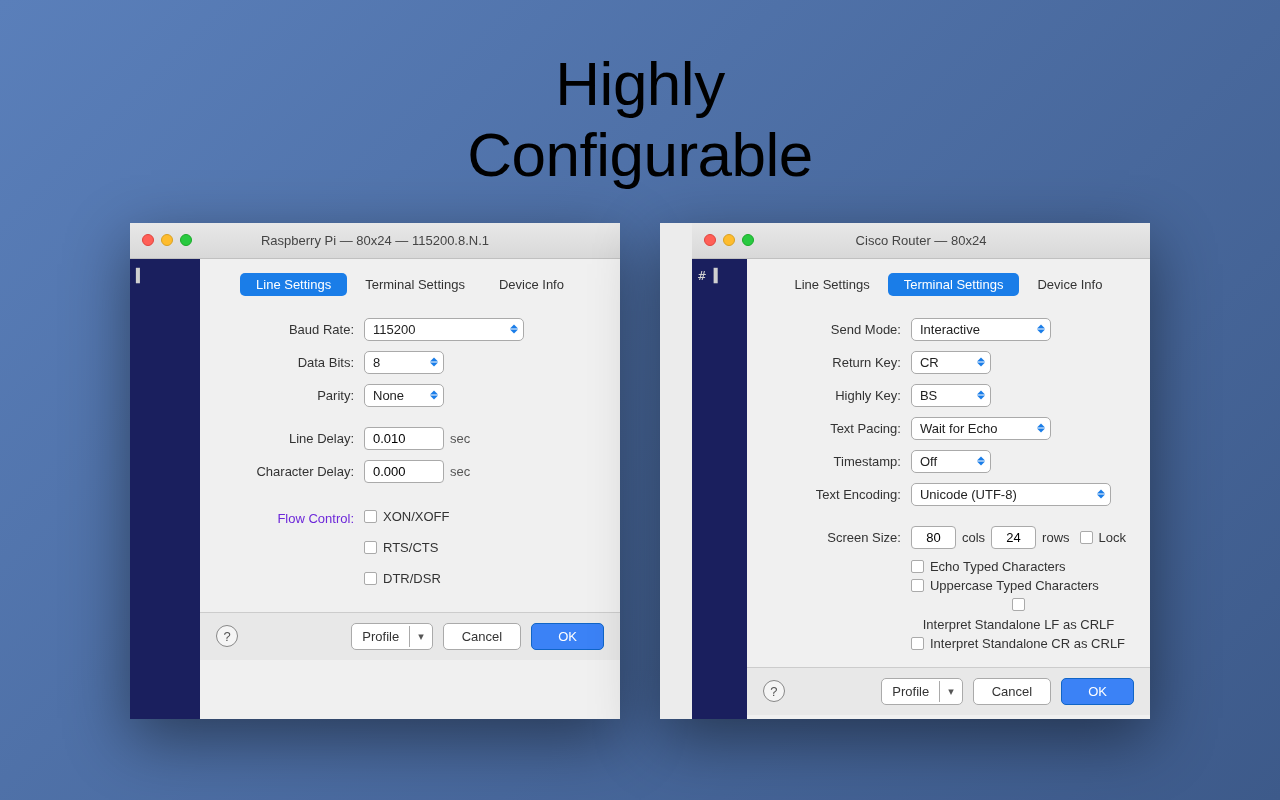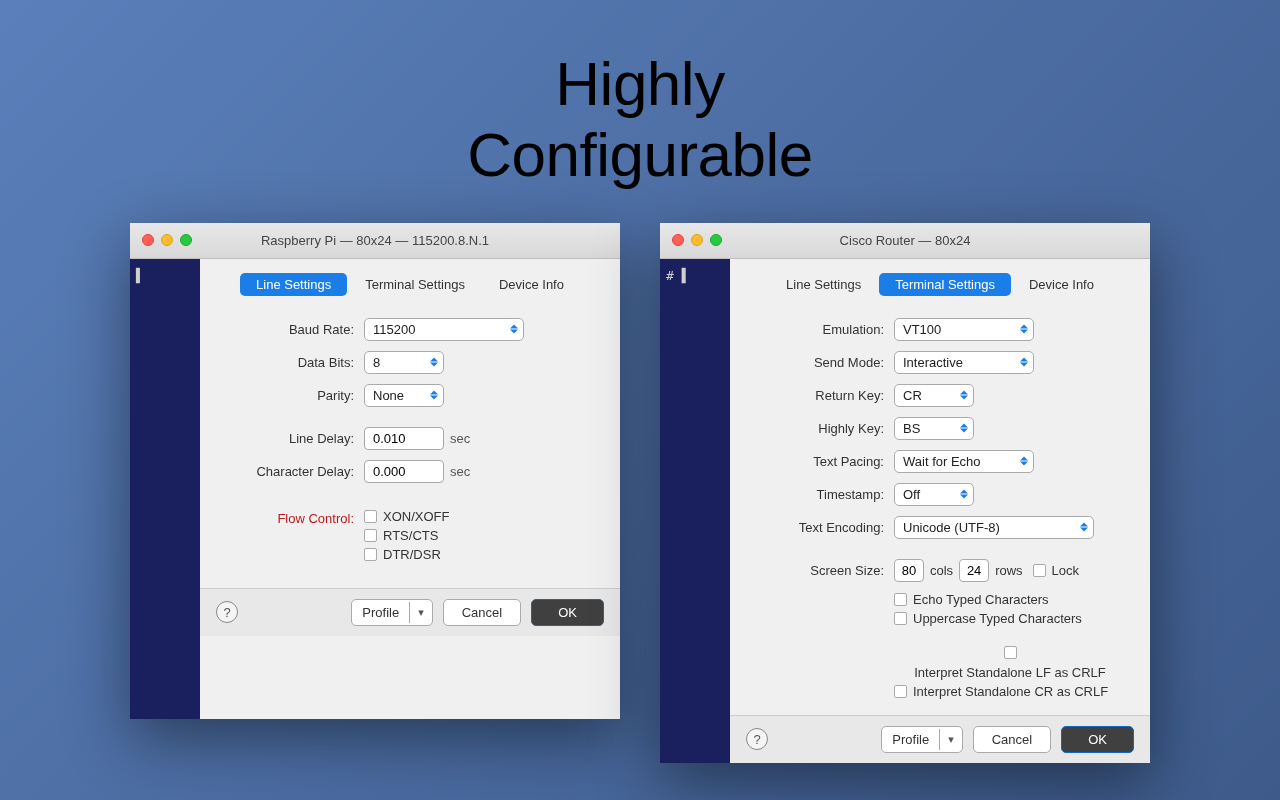--- a/index.html
+++ b/index.html
@@ -59,20 +59,21 @@
       overflow: hidden;
       position: relative;
     }
 
     .mac-window-left {
       width: 490px;
     }
 
     .mac-window-right {
       width: 490px;
+      padding-left: 32px;
     }
 
     .mac-titlebar {
       background: linear-gradient(to bottom, #e8e8e8, #d8d8d8);
       height: 36px;
       display: flex;
       align-items: center;
       padding: 0 12px;
       border-bottom: 1px solid #c0c0c0;
       position: relative;
@@ -252,32 +253,32 @@
     }
 
     
     .checkbox-section {
       margin-top: 6px;
     }
 
     .checkbox-label-header {
       text-align: right;
       font-size: 13px;
-      color: #b91c1c;
+      color: #6d28d9;
       min-width: 130px;
       margin-right: 10px;
       font-weight: 500;
       align-self: flex-start;
       padding-top: 2px;
     }
 
     .checkbox-group {
       display: flex;
       flex-direction: column;
-      gap: 4px;
+      gap: 16px;
     }
 
     .checkbox-row {
       display: flex;
       align-items: center;
       gap: 6px;
       font-size: 13px;
       color: #333;
     }
 
@@ -301,21 +302,21 @@
       color: #333;
     }
 
     .cols-rows-input {
       background: white;
       border: 1px solid #aaa;
       border-radius: 4px;
       padding: 3px 6px;
       font-size: 13px;
       font-family: inherit;
-      width: 30px;
+      width: 45px;
       text-align: center;
     }
 
     .lock-checkbox {
       width: 13px;
       height: 13px;
       border: 1px solid #aaa;
       border-radius: 2px;
       background: white;
       appearance: none;
@@ -398,21 +399,21 @@
       border: 1px solid #aaa;
       border-radius: 5px;
       color: #333;
       cursor: pointer;
       font-family: inherit;
     }
 
     .ok-btn {
       padding: 5px 26px;
       font-size: 13px;
-      background: #404040;
+      background: #3b82f6;
       border: 1px solid #1065c7;
       border-radius: 5px;
       color: white;
       cursor: pointer;
       font-family: inherit;
       font-weight: 500;
     }
 
     
     .baud-select {
@@ -574,34 +575,20 @@
         <div class="settings-panel">
 
           <div class="tab-bar">
             <button class="tab-btn">Line Settings</button>
             <button class="tab-btn active">Terminal Settings</button>
             <button class="tab-btn">Device Info</button>
           </div>
 
           <div class="form-content">
 
-            <div class="form-row">
-              <span class="form-label">Emulation:</span>
-              <div class="form-control-wrap">
-                <select class="mac-select">
-                  <option>VT100</option>
-                  <option>VT220</option>
-                  <option>ANSI</option>
-                </select>
-                <div class="select-arrow">
-                  <div class="arrow-up"></div>
-                  <div class="arrow-down"></div>
-                </div>
-              </div>
-            </div>
 
             <div class="form-row">
               <span class="form-label">Send Mode:</span>
               <div class="form-control-wrap">
                 <select class="mac-select">
                   <option>Interactive</option>
                   <option>Return sends</option>
                 </select>
                 <div class="select-arrow">
                   <div class="arrow-up"></div>
@@ -693,21 +680,21 @@
                 <input type="checkbox" class="lock-checkbox" style="">
                 <span>Lock</span>
               </div>
             </div>
 
             <div style="margin-left: 140px; margin-top: 6px;">
               <label class="checkbox-row" style="margin-bottom: 4px;">
                 <input type="checkbox" class="mac-checkbox" style="">
                 <span>Echo Typed Characters</span>
               </label>
-              <label class="checkbox-row" style="margin-bottom: 20px;">
+              <label class="checkbox-row" style="margin-bottom: 5px;">
                 <input type="checkbox" class="mac-checkbox" style="">
                 <span>Uppercase Typed Characters</span>
               </label>
               <label class="checkbox-row" style="margin-bottom: 4px; flex-direction: column;">
                 <input type="checkbox" class="mac-checkbox" style="">
                 <span>Interpret Standalone LF as CRLF</span>
               </label>
               <label class="checkbox-row">
                 <input type="checkbox" class="mac-checkbox" style="">
                 <span>Interpret Standalone CR as CRLF</span>

